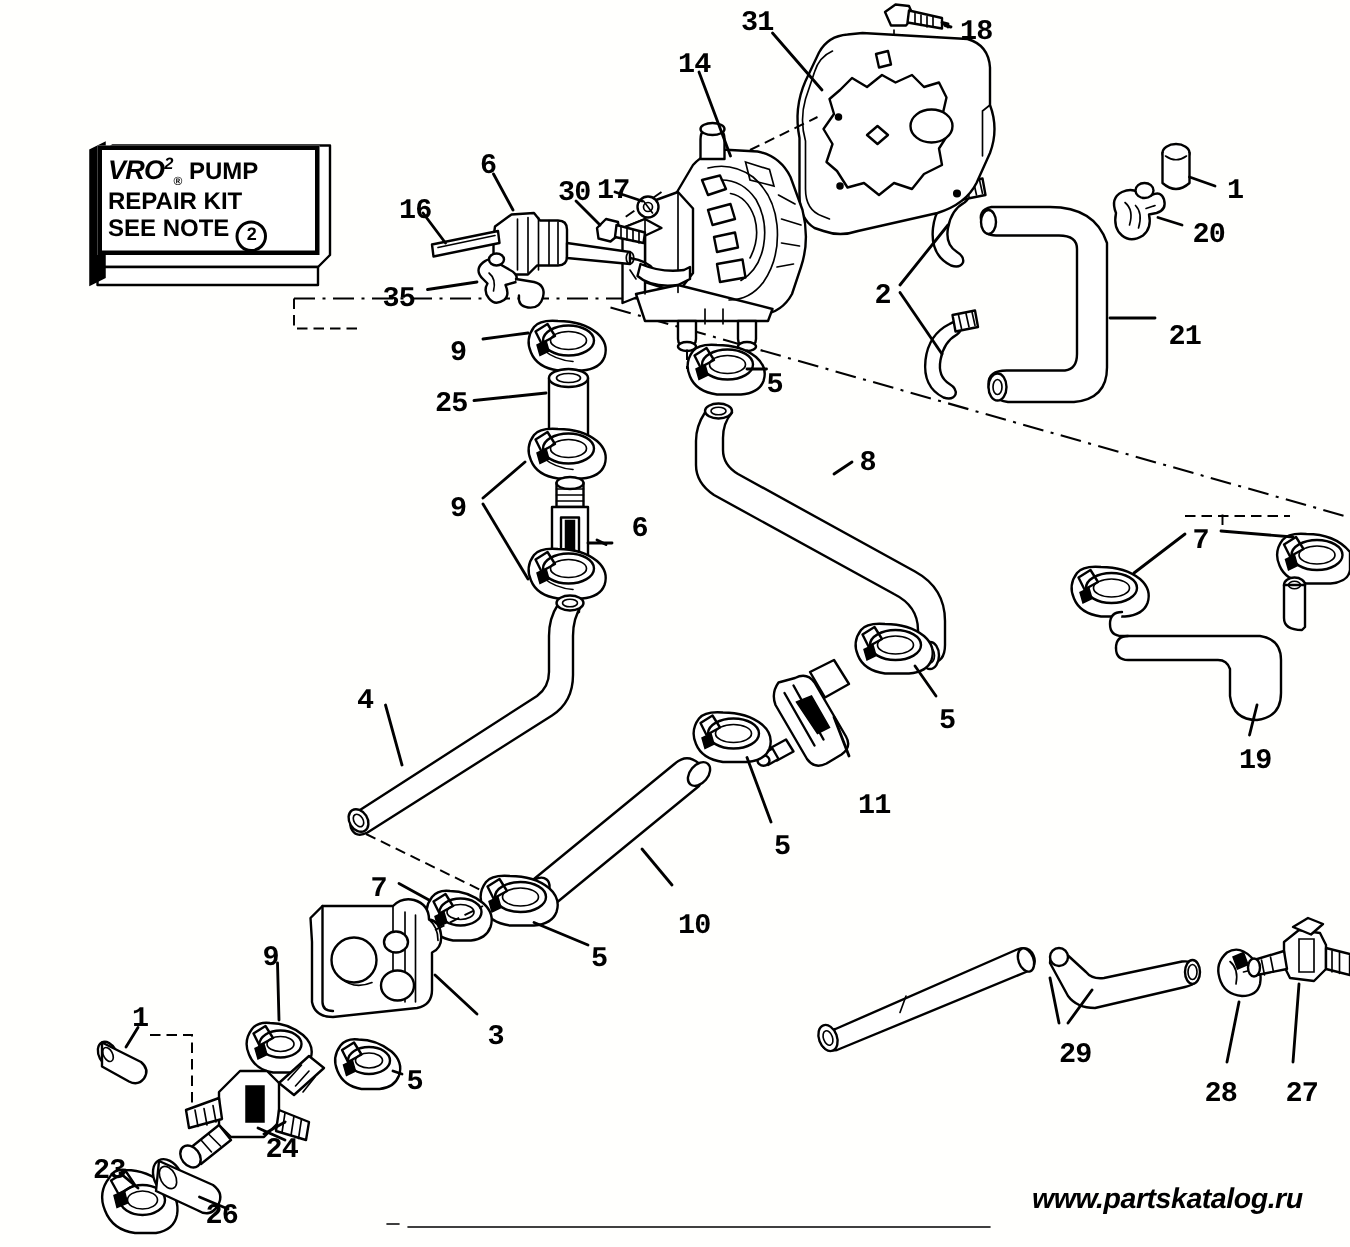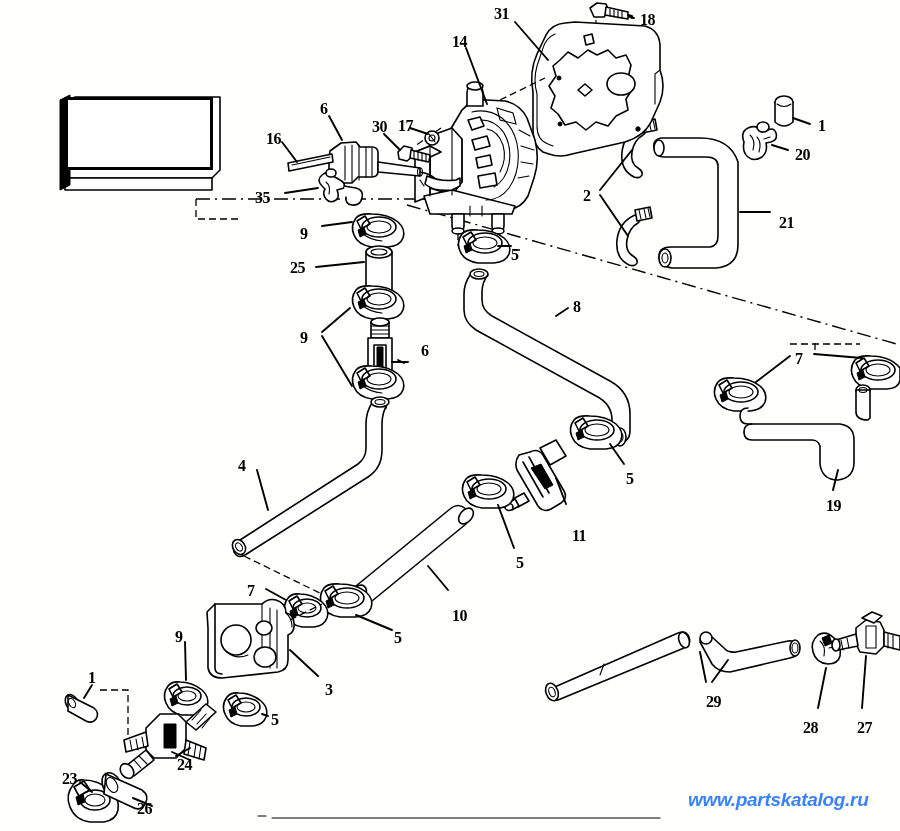--- a/index.html
+++ b/index.html
@@ -1,36 +1,36 @@
 <!DOCTYPE html>
 <html><head>
 <meta charset="utf-8">
 <style>
   html,body{margin:0;padding:0;background:#fff;}
   body{width:900px;height:831px;overflow:hidden;
        font-family:"Liberation Sans",sans-serif;}
   #stage{position:relative;width:900px;height:831px;background:#fffffd;}
   svg.layer{position:absolute;left:0;top:0;width:900px;height:831px;}
-  .num{position:absolute;font-family:Liberation Serif, serif;
-       font-weight:bold;font-size:16px;color:#000;line-height:1;
+  .num{position:absolute;font-family:Liberation Mono, monospace;
+       font-weight:bold;font-size:19px;color:#000;line-height:1;
        letter-spacing:-0.5px;white-space:nowrap;}
   .kitbox{position:absolute;left:55px;top:97px;width:165px;height:88px;}
   .kitbox .face{position:absolute;left:10px;top:0;width:148px;height:73px;
        background:#fff;border:3px solid #000;box-sizing:border-box;}
   .kitbox .txt{position:absolute;left:17px;top:6px;width:140px;
        font-weight:bold;font-size:16px;line-height:1.12;color:#000;}
   .kitbox .txt .l1{white-space:nowrap;}
   .kitbox .vro{font-style:italic;font-weight:bold;font-size:18px;
        letter-spacing:-0.5px;}
   .kitbox .sup{font-size:11px;vertical-align:super;font-style:italic;font-weight:bold;}
   .kitbox .regmark{font-size:8px;vertical-align:sub;}
   .circnum{display:inline-block;border:2px solid #000;border-radius:50%;
        width:17px;height:17px;line-height:14px;text-align:center;
        font-size:12px;font-weight:bold;vertical-align:-3px;}
-  .wm{position:absolute;left:688px;top:789px;color:#3b82f6;
+  .wm{position:absolute;left:688px;top:789px;color:#000000;
       font-style:italic;font-weight:bold;font-size:19px;
       letter-spacing:-0.3px;white-space:nowrap;}
 </style>
 </head>
 <body>
 
 <div id="stage">
 
   <svg class="layer" viewBox="0 0 900 831">
     <defs>
@@ -505,20 +505,25 @@
       <path class="thin" d="M841,640 L843,650 M847,638 L849,648"></path>
       <ellipse class="sf" cx="836" cy="645" rx="4" ry="6"></ellipse>
       <path class="thin" d="M866,626 L876,626 L876,648 L866,648 Z"></path>
     </g>
     <path class="lead" d="M866,656 L862,708"></path>
 
   </svg>
 
   <div class="kitbox">
     <div class="face"></div>
+    <div class="txt">
+      <div class="l1"><span class="vro">VRO</span><span class="sup">2</span><span class="regmark">®</span><span> PUMP</span></div>
+      <div>REPAIR KIT</div>
+      <div><span>SEE NOTE </span><span class="circnum">2</span></div>
+    </div>
   </div>
 
   <div id="callouts">
       <div class="num" style="left: 818px; top: 118px;">1</div>
       <div class="num" style="left: 795px; top: 147px;">20</div>
       <div class="num" style="left: 779px; top: 215px;">21</div>
       <div class="num" style="left: 640px; top: 12px;">18</div>
       <div class="num" style="left: 494px; top: 6px;">31</div>
       <div class="num" style="left: 452px; top: 34px;">14</div>
       <div class="num" style="left: 398px; top: 118px;">17</div>

